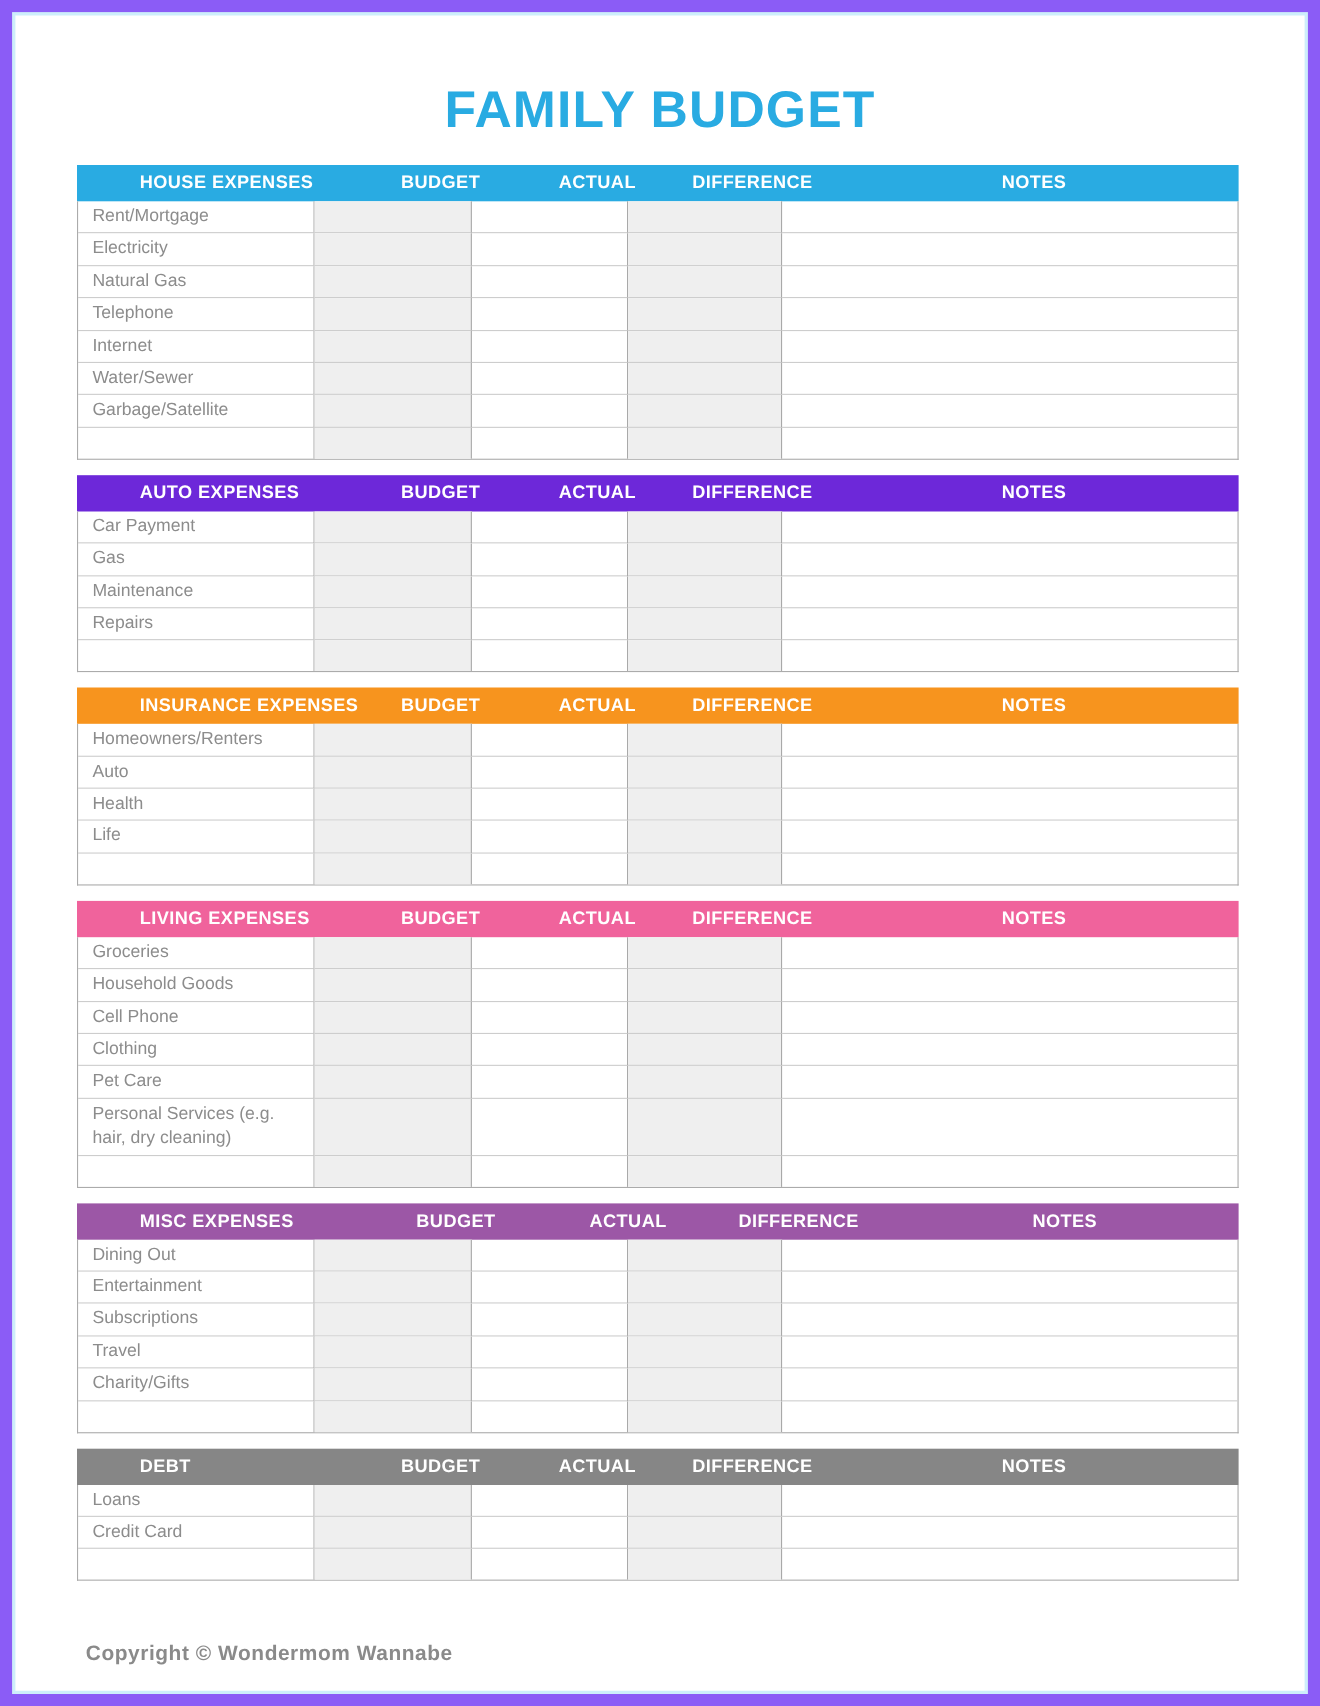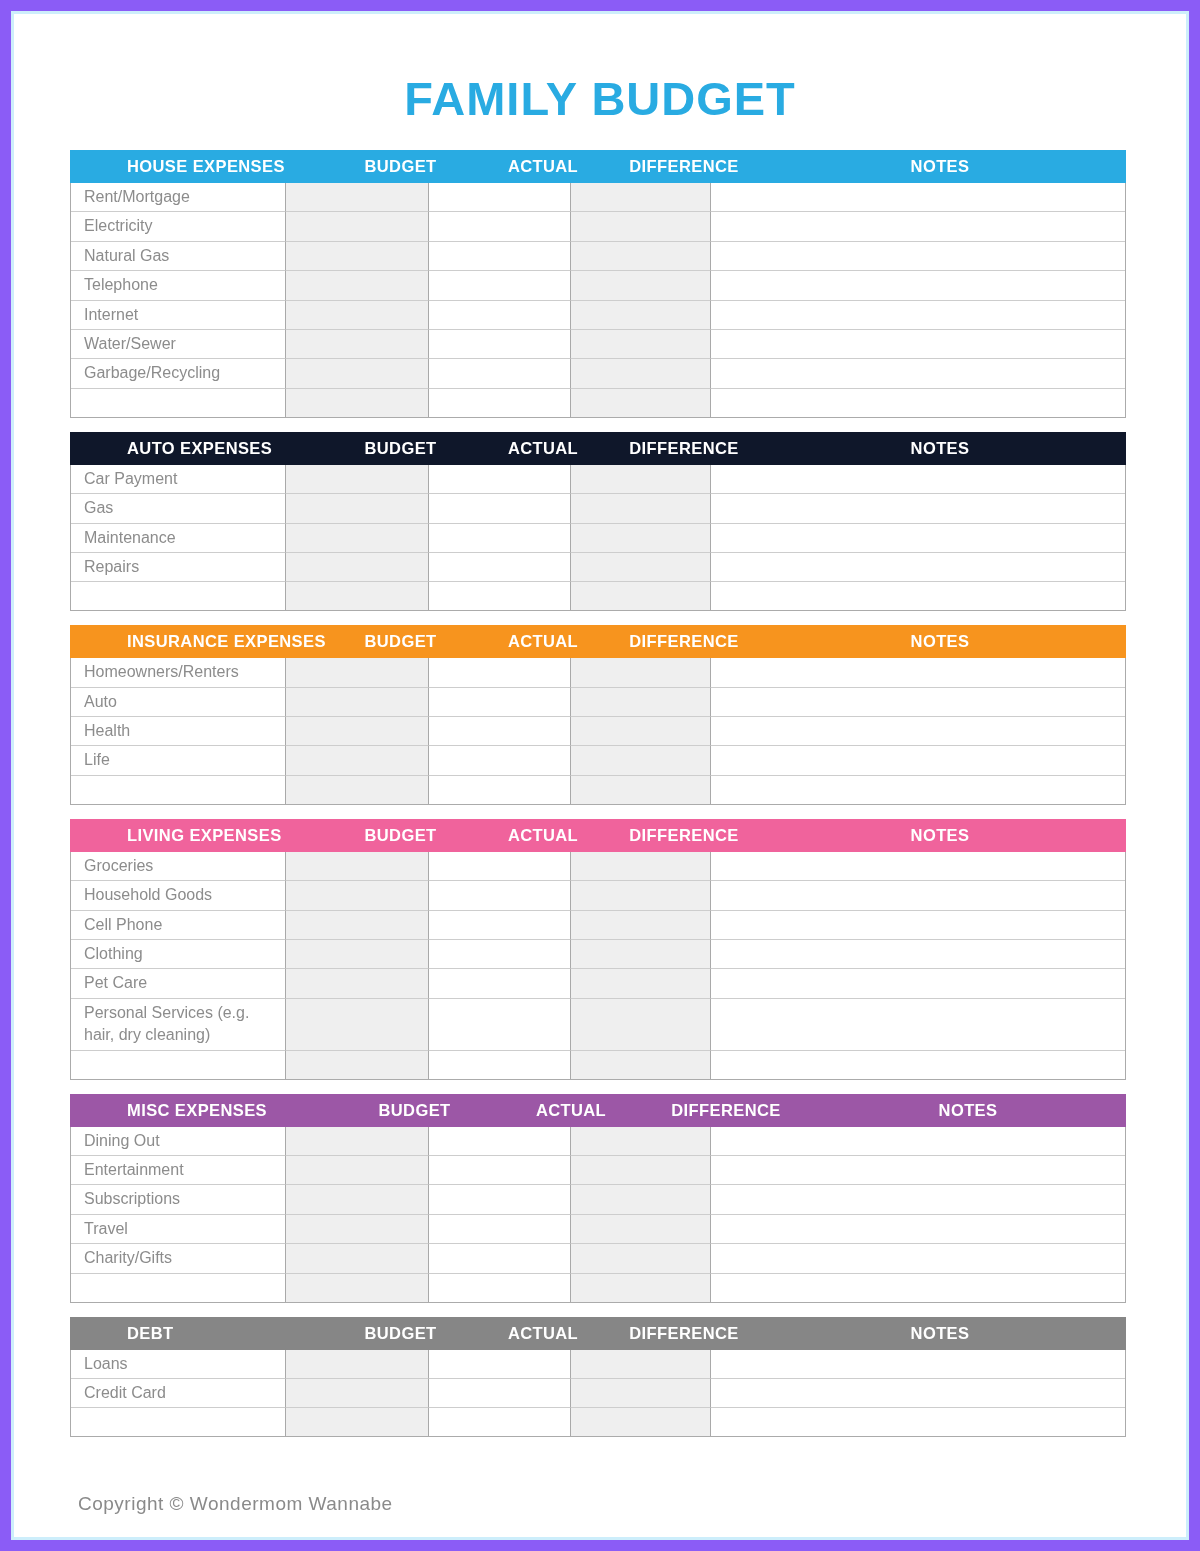--- a/index.html
+++ b/index.html
@@ -59,20 +59,21 @@
     padding: 3px 10px 3px 13px;
     color: #8c8c8c;
     font-size: 16px;
     line-height: 1.4;
   }
   .footer {
     margin: 56px 0 0 67px;
     color: #8a8a8a;
     font-size: 19px;
     letter-spacing: 0.5px;
+    font-weight: bold;
   }
 </style>
 </head>
 <body>
 
 <div class="page">
   <h1 class="page-title">FAMILY BUDGET</h1>
   <div class="tables" id="tables">
       <section class="budget-table">
         <div class="grid bar" style="background: rgb(41, 171, 226);">
@@ -119,37 +120,37 @@
             <div class="cell notes"></div>
           </div>
           <div class="grid row">
             <div class="cell label">Water/Sewer</div>
             <div class="cell budget shaded"></div>
             <div class="cell actual"></div>
             <div class="cell difference shaded"></div>
             <div class="cell notes"></div>
           </div>
           <div class="grid row">
-            <div class="cell label">Garbage/Recycling</div>
-            <div class="cell budget shaded"></div>
-            <div class="cell actual"></div>
-            <div class="cell difference shaded"></div>
-            <div class="cell notes"></div>
-          </div>
-          <div class="grid row">
-            <div class="cell label"></div>
-            <div class="cell budget shaded"></div>
-            <div class="cell actual"></div>
-            <div class="cell difference shaded"></div>
-            <div class="cell notes"></div>
-          </div>
-        </div>
-      </section>
-      <section class="budget-table">
-        <div class="grid bar" style="background: #0f172a;">
+            <div class="cell label">Garbage/Satellite</div>
+            <div class="cell budget shaded"></div>
+            <div class="cell actual"></div>
+            <div class="cell difference shaded"></div>
+            <div class="cell notes"></div>
+          </div>
+          <div class="grid row">
+            <div class="cell label"></div>
+            <div class="cell budget shaded"></div>
+            <div class="cell actual"></div>
+            <div class="cell difference shaded"></div>
+            <div class="cell notes"></div>
+          </div>
+        </div>
+      </section>
+      <section class="budget-table">
+        <div class="grid bar" style="background: #6d28d9;">
           <div class="bar-cell title-cell">AUTO EXPENSES</div>
           <div class="bar-cell col-head">BUDGET</div>
           <div class="bar-cell col-head">ACTUAL</div>
           <div class="bar-cell col-head">DIFFERENCE</div>
           <div class="bar-cell col-head">NOTES</div>
         </div>
         <div class="tbody">
           <div class="grid row">
             <div class="cell label">Car Payment</div>
             <div class="cell budget shaded"></div>

